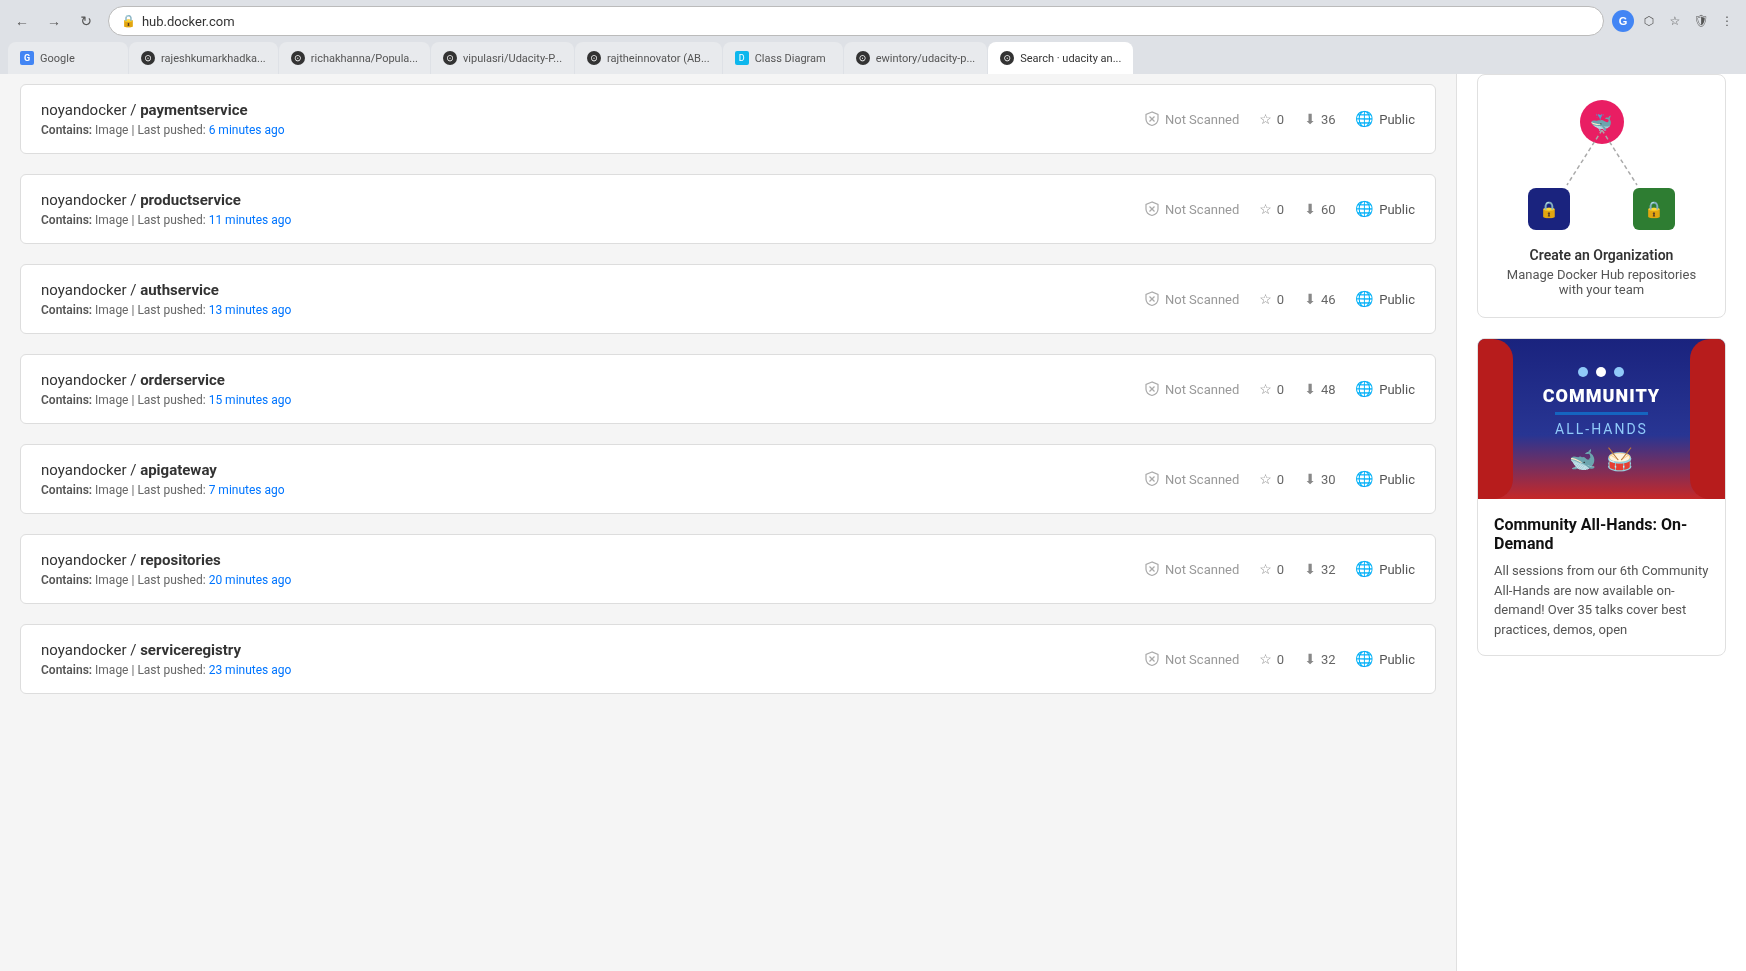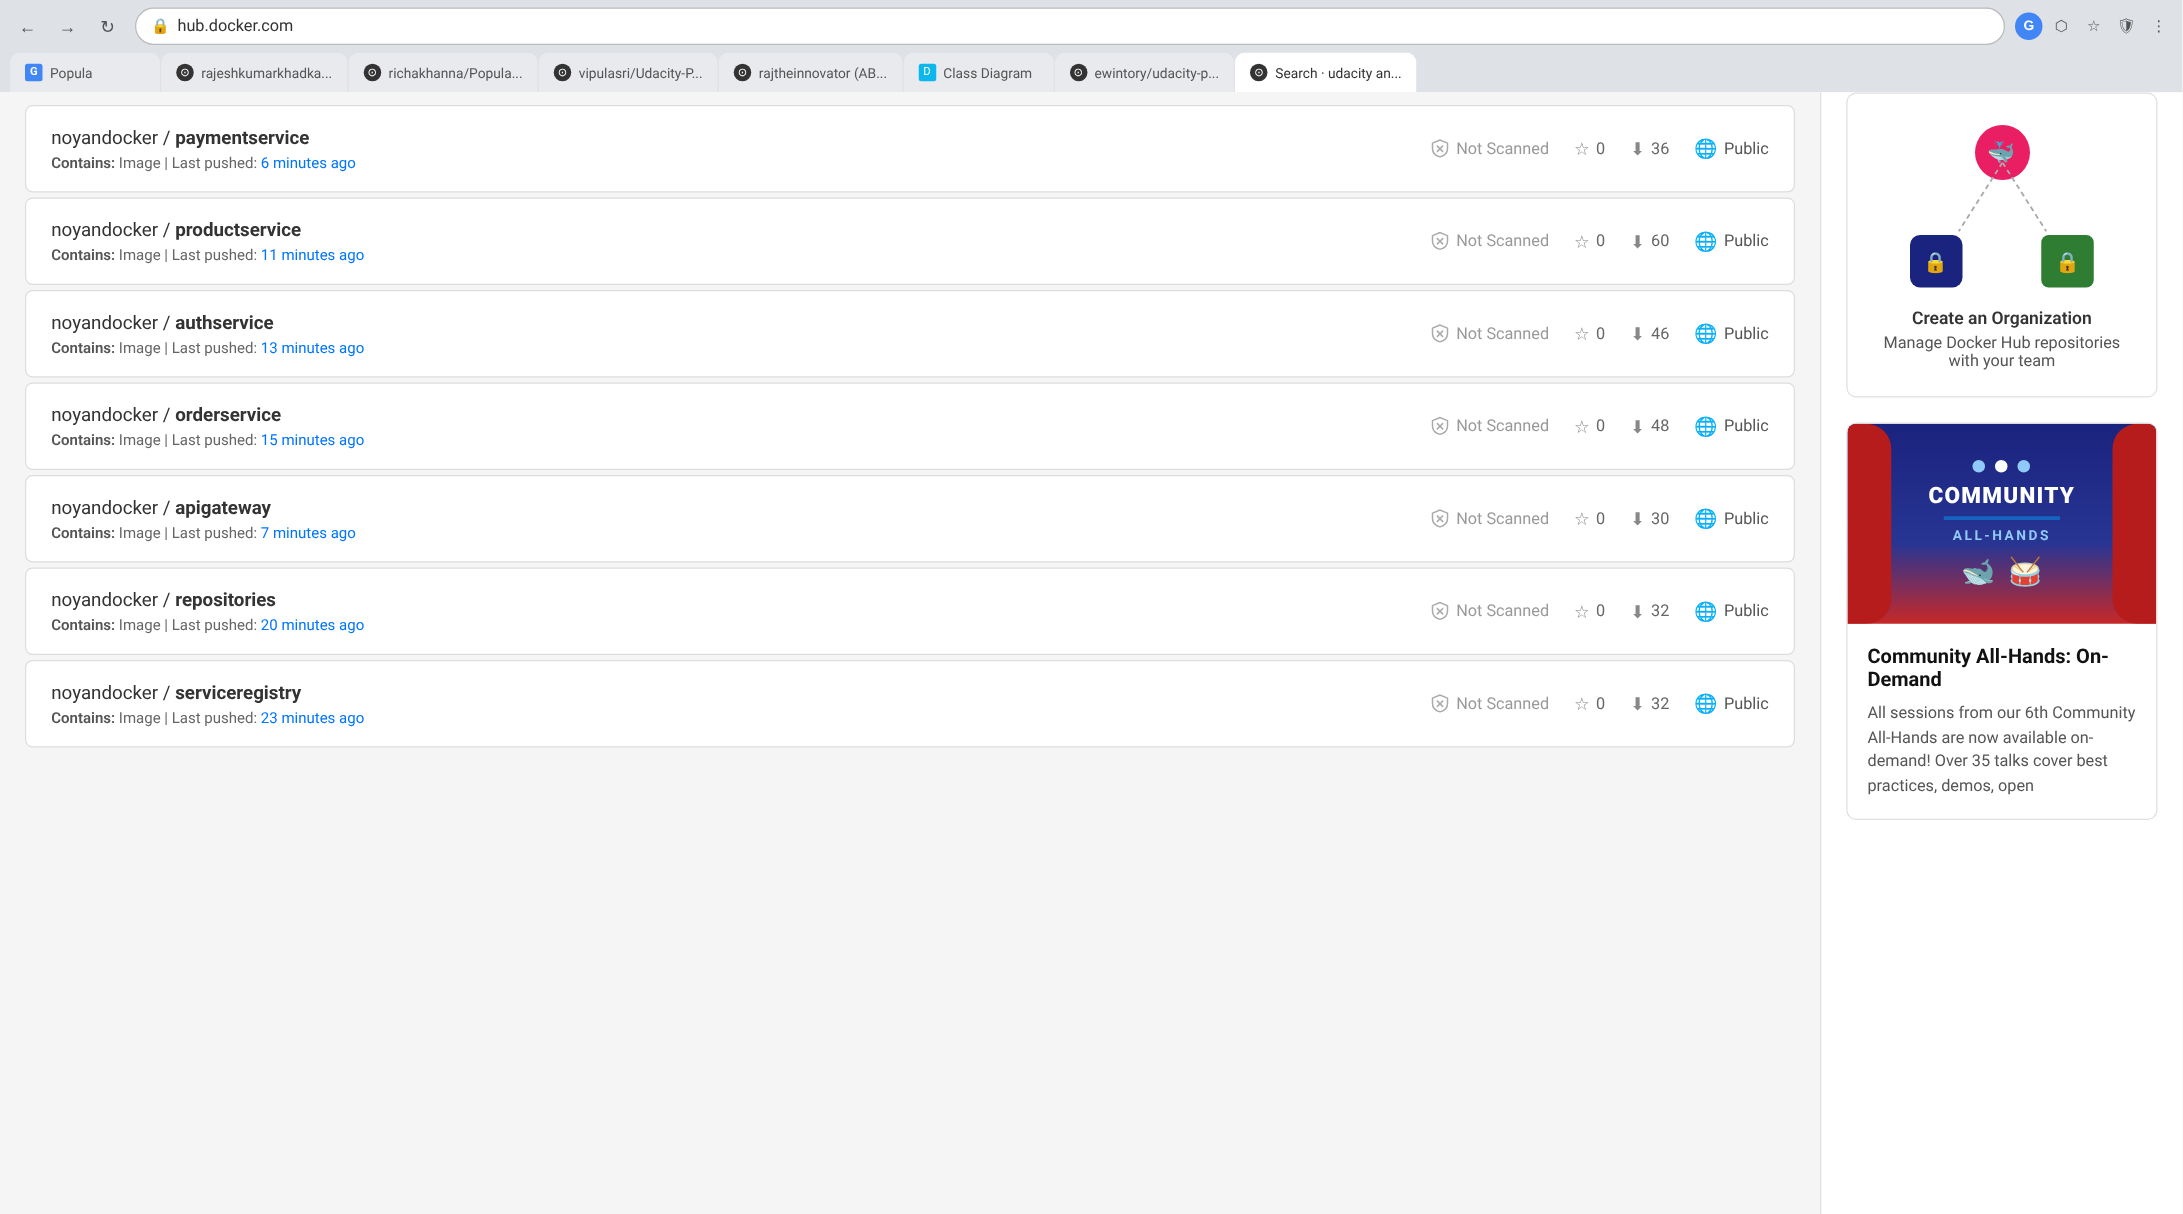--- a/index.html
+++ b/index.html
@@ -22,21 +22,21 @@
     .tab-favicon { width: 14px; height: 14px; border-radius: 2px; flex-shrink: 0; }
     .tab-label { overflow: hidden; text-overflow: ellipsis; white-space: nowrap; flex: 1; font-size: 11px; }
 
     
     .page { display: flex; background: white; min-height: 900px; }
     .main-content { flex: 1; padding: 0 20px; background: #f5f5f5; overflow-y: auto; }
     .sidebar { width: 290px; flex-shrink: 0; background: white; padding: 0 20px 20px; border-left: 1px solid #e0e0e0; }
 
     
     .repo-list { padding: 10px 0; }
-    .repo-card { background: white; border: 1px solid #ddd; border-radius: 6px; padding: 16px 20px; margin-bottom: 4px; display: flex; align-items: center; justify-content: space-between; }
+    .repo-card { background: white; border: 1px solid #ddd; border-radius: 6px; padding: 16px 20px; margin-bottom: 20px; display: flex; align-items: center; justify-content: space-between; }
     .repo-info { flex: 1; }
     .repo-name { font-size: 15px; color: #333; margin-bottom: 4px; }
     .repo-name span { font-weight: bold; }
     .repo-meta { font-size: 12px; color: #666; }
     .repo-meta .contains-label { font-weight: 600; color: #555; }
     .repo-meta .push-time { color: #0075ff; }
 
     .repo-stats { display: flex; align-items: center; gap: 20px; color: #666; font-size: 13px; }
     .stat-item { display: flex; align-items: center; gap: 5px; }
     .stat-icon { font-size: 14px; color: #888; }
@@ -53,21 +53,21 @@
     .sidebar-event { border: 1px solid #e0e0e0; border-radius: 8px; overflow: hidden; margin-top: 12px; }
     .event-body { padding: 16px; }
     .event-title { font-size: 16px; font-weight: 700; color: #111; margin-bottom: 8px; }
     .event-desc { font-size: 13px; color: #555; line-height: 1.5; }
 
     
     .comm-banner { width: 100%; height: 160px; background: linear-gradient(180deg, #1a237e 0%, #283593 60%, #c62828 100%); display: flex; flex-direction: column; align-items: center; justify-content: center; color: white; font-size: 13px; font-weight: bold; padding: 10px; text-align: center; position: relative; overflow: hidden; }
     .curtain-left { position: absolute; left: 0; top: 0; bottom: 0; width: 35px; background: #b71c1c; border-radius: 0 20px 20px 0; }
     .curtain-right { position: absolute; right: 0; top: 0; bottom: 0; width: 35px; background: #b71c1c; border-radius: 20px 0 0 20px; }
     .comm-title { font-size: 18px; font-weight: 900; text-transform: uppercase; letter-spacing: 1px; }
-    .comm-subtitle { font-size: 11px; font-weight: 700; text-transform: uppercase; letter-spacing: 2px; color: #90caf9; }
+    .comm-subtitle { font-size: 14px; font-weight: 400; text-transform: uppercase; letter-spacing: 2px; color: #90caf9; }
 
     
     ::-webkit-scrollbar { width: 6px; }
     ::-webkit-scrollbar-track { background: #f1f1f1; }
     ::-webkit-scrollbar-thumb { background: #ccc; border-radius: 3px; }
   </style>
 </head>
 <body>
 
 <div class="browser-chrome">
@@ -86,21 +86,21 @@
       <button class="browser-action-icon">⬡</button>
       <button class="browser-action-icon">☆</button>
       <button class="browser-action-icon">🛡</button>
       <button class="browser-action-icon">⋮</button>
     </div>
   </div>
 
   <div class="browser-tabs">
     <div class="browser-tab">
       <span class="tab-favicon" style="background:#4285f4; color:white; font-size:9px; font-weight:bold; display:flex; align-items:center; justify-content:center; border-radius:2px;">G</span>
-      <span class="tab-label">Popula</span>
+      <span class="tab-label">Google</span>
     </div>
     <div class="browser-tab">
       <span class="tab-favicon" style="background:#333; color:white; font-size:9px; display:flex; align-items:center; justify-content:center; border-radius:50%;">⊙</span>
       <span class="tab-label">rajeshkumarkhadka...</span>
     </div>
     <div class="browser-tab">
       <span class="tab-favicon" style="background:#333; color:white; font-size:9px; display:flex; align-items:center; justify-content:center; border-radius:50%;">⊙</span>
       <span class="tab-label">richakhanna/Popula...</span>
     </div>
     <div class="browser-tab">

